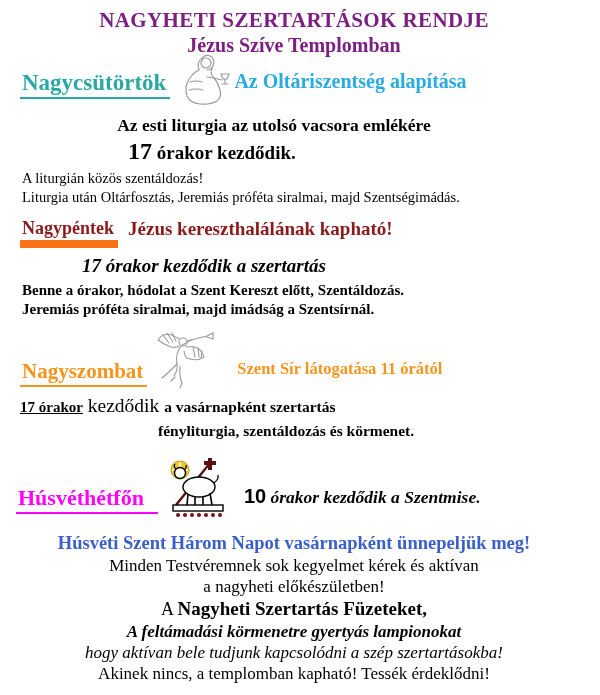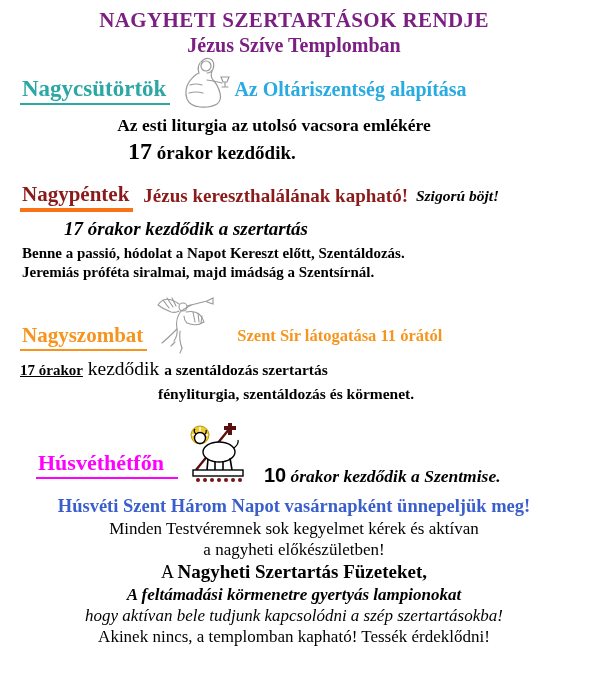--- a/index.html
+++ b/index.html
@@ -8,51 +8,51 @@
     font-family:"Liberation Serif","DejaVu Serif",serif;
     color:#000;
   }
   .page{width:588px;height:695px;box-sizing:border-box;padding:8px 16px 4px 16px;}
 
   
   .title1{color:#7B1F82;font-weight:bold;font-size:21px;text-align:center;letter-spacing:.4px;line-height:25px;}
   .title2{color:#7B1F82;font-weight:bold;font-size:20px;text-align:center;line-height:25px;}
 
   
-  .hrow{display:flex;align-items:center;}
+  .hrow{display:flex;align-items:flex-start;}
   .img-holder{position:relative;overflow:visible;}
   .img-holder svg{position:absolute;left:0;bottom:-6px;}
 
   .h-thu{color:#2CA8A4;font-weight:bold;font-size:23px;text-decoration:none;
          border-bottom:2px solid #2CA8A4;padding:0 4px 1px 2px;margin-left:4px;}
   .sub-thu{color:#29ABE2;font-weight:bold;font-size:20px;margin-left:-6px;padding-bottom:2px;}
 
-  .h-fri{color:#8B1A1A;font-weight:bold;font-size:21px;border-bottom:4px solid #f97316;
+  .h-fri{color:#8B1A1A;font-weight:bold;font-size:18px;border-bottom:8px solid #f97316;
          padding:0 4px 1px 2px;margin-left:4px;}
   .sub-fri{color:#8B1A1A;font-weight:bold;font-size:19px;margin-left:10px;padding-bottom:2px;}
   .fast{color:#000;font-weight:bold;font-style:italic;font-size:15.5px;margin-left:8px;padding-bottom:3px;}
 
   .h-sat{color:#F7941D;font-weight:bold;font-size:21px;border-bottom:2px solid #F7941D;
          padding:0 4px 1px 2px;margin-left:4px;}
   .sub-sat{color:#F7941D;font-weight:bold;font-size:16.5px;margin-left:20px;padding-bottom:3px;}
 
   .h-mon{color:#FF00FF;font-weight:bold;font-size:22px;border-bottom:2px solid #FF00FF;
-         padding:0 14px 1px 2px;margin-left:20px;}
-  .mon-time{padding-bottom:2px;margin-left:14px;margin-top:24px;}
+         padding:0 14px 1px 2px;margin-left:0;}
+  .mon-time{padding-bottom:2px;margin-left:14px;}
   .mon-num{font-weight:bold;font-size:20px;font-family:"Liberation Sans",sans-serif;}
   .script{font-weight:bold;font-style:italic;font-size:17.5px;}
 
   
   .c-bold{font-weight:bold;font-size:17.5px;text-align:center;margin:3px 40px 0 0;line-height:24px;}
   .time-thu{margin:1px 0 2px 112px;line-height:27px;}
   .time-thu .num{font-weight:bold;font-size:24px;}
   .time-thu .rest{font-weight:bold;font-size:19px;}
   .note{font-size:14.5px;line-height:18.5px;margin-left:6px;}
   .noteb{font-weight:bold;font-size:15px;line-height:19px;margin-left:6px;}
-  .script-line{font-weight:bold;font-style:italic;font-size:19px;margin:3px 0 3px 48px;line-height:25px;}
+  .script-line{font-weight:bold;font-style:italic;font-size:19px;margin:3px 0 3px 66px;line-height:25px;}
   .sat-time{margin:4px 0 0 4px;line-height:26px;}
   .sat-time .b1{font-weight:bold;font-size:15px;text-decoration:underline;margin-top:20px;}
   .sat-time .m1{font-size:19.5px;}
   .sat-time .r1{font-weight:bold;font-size:15.5px;}
   .sat-note{font-weight:bold;font-size:15.5px;margin:1px 0 0 142px;line-height:20px;}
 
   
   .foot{text-align:center;}
   .f1{color:#3A5FCD;font-weight:bold;font-size:18.5px;line-height:24px;margin-top:14px;}
   .f2{font-size:17px;line-height:21px;}
@@ -81,50 +81,51 @@
         <path d="M24,8 Q21,12 23,18 Q18,20 13,27 Q8,35 11,44 Q14,51 24,52 Q34,53 41,49 Q46,45 44,38 Q42,30 37,25 Q34,21 36,16"></path>
         <path d="M31,25 Q39,26 46,28"></path>
         <path d="M45,22 L53,22 L51,27 L47,27 Z M49,27 L49,31 M46,32 L52,32"></path>
         <path d="M14,30 Q20,28 26,30 M13,38 Q20,36 27,38"></path>
       </svg>
     </span>
     <span class="sub-thu">Az Oltáriszentség alapítása</span>
   </div>
   <div class="c-bold">Az esti liturgia az utolsó vacsora emlékére</div>
   <div class="time-thu"><span class="num">17</span><span class="rest"> órakor kezdődik.</span></div>
+  <div class="note">A liturgián közös szentáldozás!</div>
+  <div class="note">Liturgia után Oltárfosztás, Jeremiás próféta siralmai, majd Szentségimádás.</div>
 
   <div class="sp12"></div>
 
   <div class="hrow" style="height:32px;">
     <span class="h-fri">Nagypéntek</span>
     <span class="sub-fri">Jézus kereszthalálának kapható!</span>
-    <span class="fast">Szigorú böjt!</span>
   </div>
   <div class="script-line">17 órakor kezdődik a szertartás</div>
-  <div class="noteb">Benne a passió, hódolat a Napot Kereszt előtt, Szentáldozás.</div>
+  <div class="noteb">Benne a órakor, hódolat a Szent Kereszt előtt, Szentáldozás.</div>
   <div class="noteb">Jeremiás próféta siralmai, majd imádság a Szentsírnál.</div>
 
   <div class="hrow" style="height:30px;margin-top:40px;">
     <span class="h-sat">Nagyszombat</span>
     <span class="img-holder" style="width:66px;height:26px;margin-left:4px;">
       <svg width="66" height="64" viewBox="0 0 66 64" fill="none" stroke="#9a9a9a" stroke-width="1.1" stroke-linecap="round">
         <path d="M36,14 L56,9 M56,9 L62,6 L62,12 L56,10"></path>
         <circle cx="32" cy="15" r="4"></circle>
         <path d="M28,12 Q14,2 7,13 Q12,17 20,20 Q25,21 28,19"></path>
         <path d="M12,8 L18,16 M16,6 L22,15 M21,6 L25,14"></path>
         <path d="M35,20 Q49,17 53,30 Q45,35 36,31 Q33,28 33,24"></path>
         <path d="M42,20 L44,30 M47,21 L48,30 M51,24 L50,31"></path>
         <path d="M30,19 Q24,27 26,37 Q27,43 23,49 M30,19 L40,13"></path>
         <path d="M26,37 Q17,46 11,51 M29,39 Q28,49 31,56"></path>
         <path d="M24,50 L20,54 M31,56 L29,61"></path>
       </svg>
     </span>
     <span class="sub-sat">Szent Sír látogatása 11 órától</span>
   </div>
-  <div class="sat-time"><span class="b1">17 órakor</span><span class="m1"> kezdődik </span><span class="r1">a szentáldozás szertartás</span></div>
+  <div class="sat-time"><span class="b1">17 órakor</span><span class="m1"> kezdődik </span><span class="r1">a vasárnapként szertartás</span></div>
   <div class="sat-note">fényliturgia, szentáldozás és körmenet.</div>
 
   <div class="hrow" style="height:32px;margin-top:44px;">
     <span class="h-mon">Húsvéthétfőn</span>
     <span class="img-holder" style="width:64px;height:28px;margin-left:8px;">
       <svg width="64" height="62" viewBox="0 0 64 62">
         <circle cx="14" cy="13" r="9" fill="#F2CC2F" stroke="#B89B10" stroke-width="1"></circle>
         <path d="M14,5 L14,21 M6,13 L22,13" stroke="#ffffff" stroke-width="1.5" fill="none"></path>
         <path d="M10,48 L44,6" stroke="#5A0E0E" stroke-width="2.4"></path>
         <rect x="42" y="1" width="4" height="12" fill="#5A0E0E"></rect>

